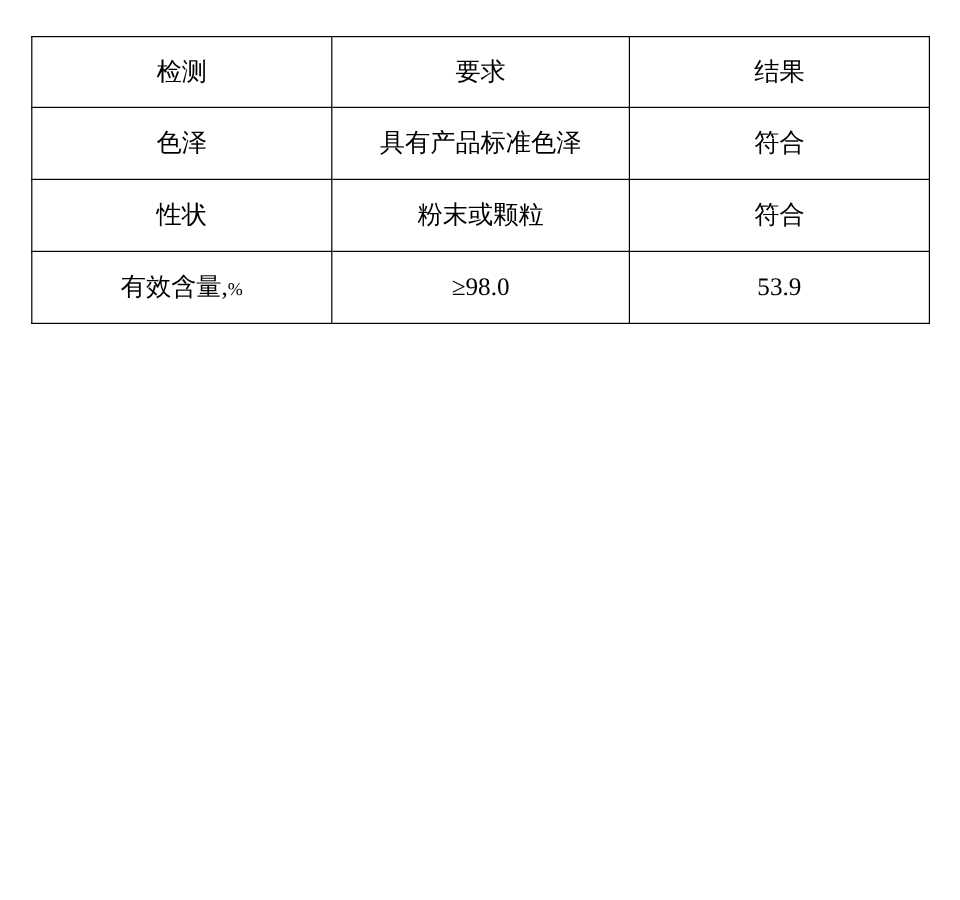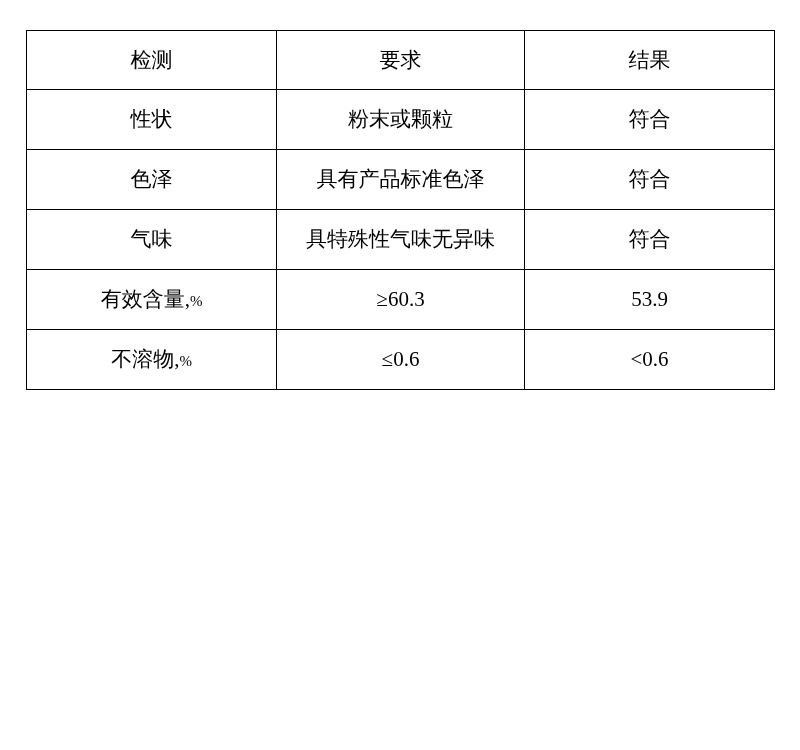--- a/index.html
+++ b/index.html
@@ -74,78 +74,56 @@
           <td>
               <span class="cell-inner">要求</span>
             </td>
           <td>
               <span class="cell-inner">结果</span>
             </td>
         </tr>
 
         <tr>
           <td>
-              <span class="cell-inner">性状</span>
-            </td>
-          <td>
-              <span class="cell-inner">粉末或颗粒</span>
-            </td>
-          <td>
-              <span class="cell-inner">符合</span>
-            </td>
-        </tr>
-
-        <tr>
-          <td>
               <span class="cell-inner">色泽</span>
             </td>
           <td>
               <span class="cell-inner">具有产品标准色泽</span>
             </td>
           <td>
               <span class="cell-inner">符合</span>
             </td>
         </tr>
 
         <tr>
           <td>
-              <span class="cell-inner">气味</span>
+              <span class="cell-inner">性状</span>
             </td>
           <td>
-              <span class="cell-inner">具特殊性气味无异味</span>
+              <span class="cell-inner">粉末或颗粒</span>
             </td>
           <td>
               <span class="cell-inner">符合</span>
             </td>
         </tr>
 
+
         <tr>
           <td>
               <span class="cell-inner"><span>有效含量,</span><span class="unit">%</span></span>
             </td>
           <td>
-              <span class="cell-inner">≥60.3</span>
+              <span class="cell-inner">≥98.0</span>
             </td>
           <td>
               <span class="cell-inner">53.9</span>
             </td>
         </tr>
 
 
-        <tr>
-          <td>
-              <span class="cell-inner"><span>不溶物,</span><span class="unit">%</span></span>
-            </td>
-          <td>
-              <span class="cell-inner">≤0.6</span>
-            </td>
-          <td>
-              <span class="cell-inner">&lt;0.6</span>
-            </td>
-        </tr>
 
 
 
 
 
       </tbody>
     </table>
 
   </div>
 </div>

